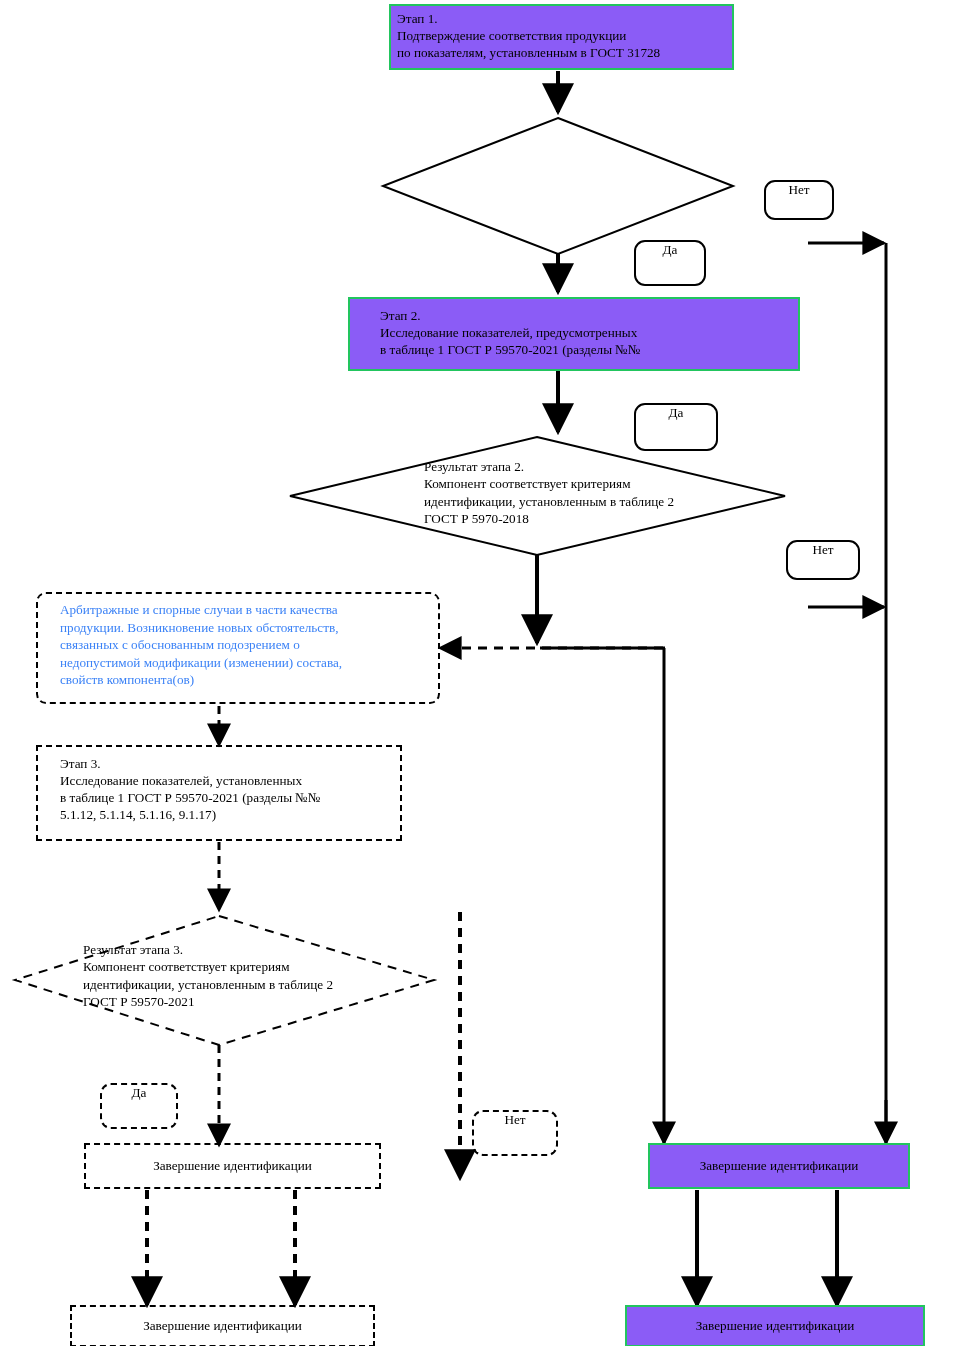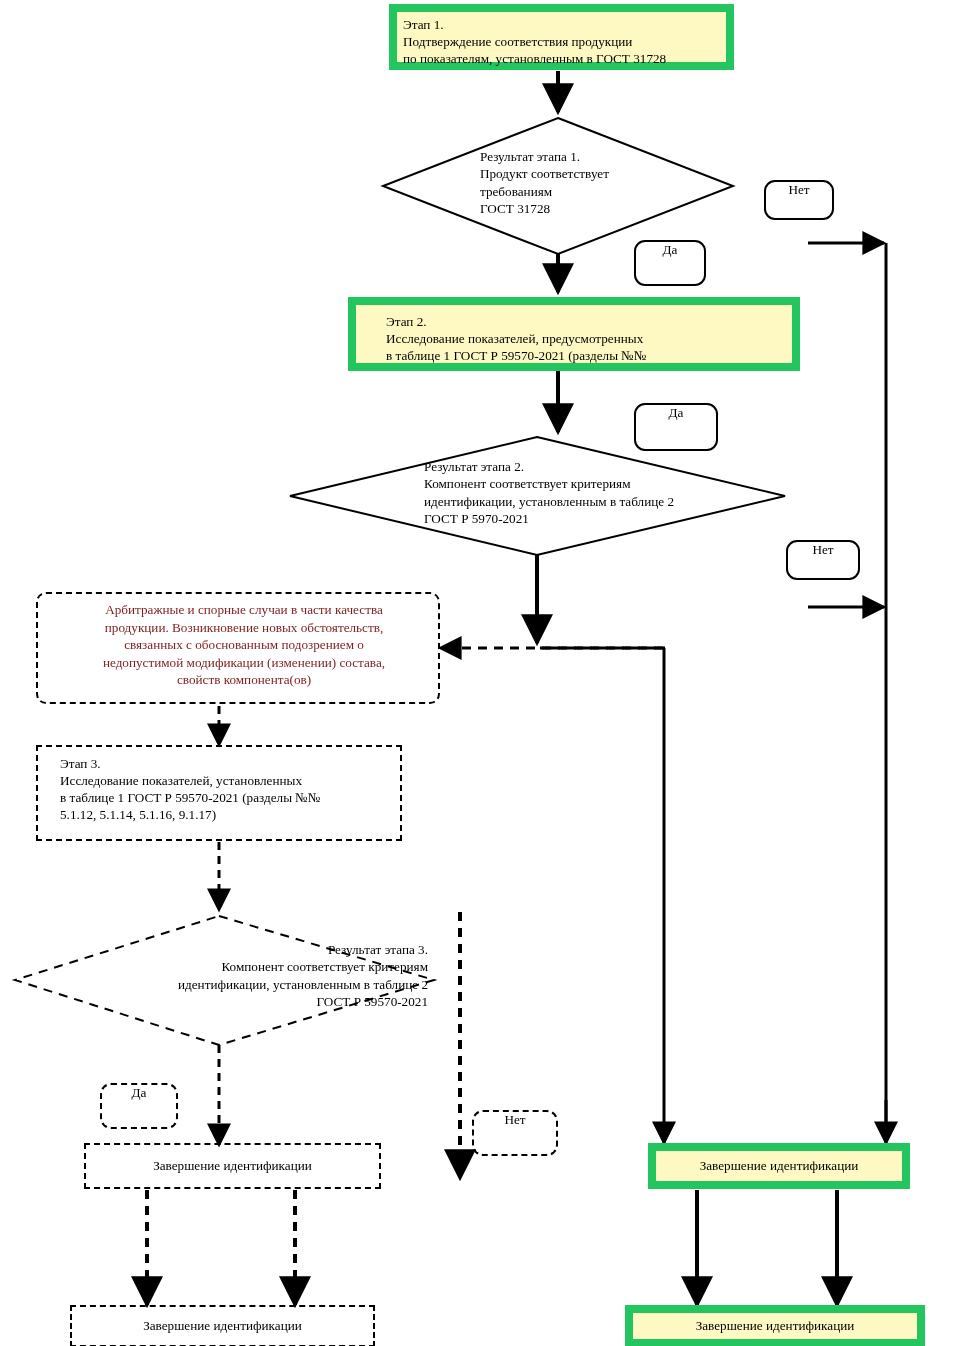--- a/index.html
+++ b/index.html
@@ -4,21 +4,21 @@
 <title>Identification Flowchart</title>
 <style>
   html,body{margin:0;padding:0;background:#ffffff;}
   body{font-family:"Liberation Serif","DejaVu Serif",serif;}
   #stage{position:relative;width:957px;height:1346px;background:#ffffff;overflow:hidden;}
   svg#wires{position:absolute;left:0;top:0;width:957px;height:1346px;pointer-events:none;}
 
   .node{position:absolute;box-sizing:border-box;}
 
   
-  .rect{border:8px solid #22c55e;background:#fef9c3;}
+  .rect{border:2px solid #22c55e;background:#8b5cf6;}
   .rect.dashed{border:2px dashed #000;background:transparent;}
   .rect .txt{
     position:absolute;left:0;top:0;width:100%;height:100%;
     padding:4px 6px;box-sizing:border-box;
     font-size:13.2px;line-height:1.30;color:#000;
     white-space:pre-line;
   }
   .rect.center .txt{display:flex;align-items:center;justify-content:center;text-align:right;padding:0;}
 
   
@@ -27,21 +27,21 @@
         font-size:13.2px;color:#000;}
   .pill.dashed{border:2px dashed #000;background:transparent;}
 
   
   .dmText{position:absolute;font-size:13.2px;line-height:1.32;color:#000;white-space:pre-line;}
 
   
   .arb{border:2px dashed #000;border-radius:10px;background:transparent;}
   .arb .txt{position:absolute;left:0;top:0;width:100%;height:100%;
             padding:5px 10px;box-sizing:border-box;
-            font-size:13.2px;line-height:1.33;color:#7f1d1d;white-space:pre-line;text-align:center;}
+            font-size:13.2px;line-height:1.33;color:#3b82f6;white-space:pre-line;}
 </style>
 </head>
 <body>
 
 <div id="stage">
 
   <svg id="wires" viewBox="0 0 957 1346">
     <defs>
       <marker id="ah" markerWidth="9" markerHeight="9" refX="7.2" refY="4" orient="auto" markerUnits="strokeWidth">
         <path d="M0,0 L8,4 L0,8 z" fill="#000"></path>
@@ -91,24 +91,20 @@
     <line x1="697" y1="1190" x2="697" y2="1305" stroke="#000" stroke-width="4" marker-end="url(#ah)"></line>
     <line x1="837" y1="1190" x2="837" y2="1305" stroke="#000" stroke-width="4" marker-end="url(#ah)"></line>
   </svg>
 
   <div class="node rect" style="left:389px;top:4px;width:345px;height:66px;">
     <div class="txt">Этап 1.
 Подтверждение соответствия продукции
 по показателям, установленным в ГОСТ 31728</div>
   </div>
 
-  <div class="dmText" style="left:480px;top:148px;width:240px;">Результат этапа 1.
-Продукт соответствует
-требованиям
-ГОСТ 31728</div>
 
   <div class="node pill" style="left:764px;top:180px;width:70px;height:40px;">
     <span>Нет</span>
   </div>
 
   <div class="node pill" style="left:634px;top:240px;width:72px;height:46px;">
     <span>Да</span>
   </div>
 
   <div class="node rect" style="left:348px;top:297px;width:452px;height:74px;">
@@ -117,42 +113,42 @@
 в таблице 1 ГОСТ Р 59570-2021 (разделы №№</div>
   </div>
 
   <div class="node pill" style="left:634px;top:403px;width:84px;height:48px;">
     <span>Да</span>
   </div>
 
   <div class="dmText" style="left:424px;top:458px;width:360px;">Результат этапа 2.
 Компонент соответствует критериям
 идентификации, установленным в таблице 2
-ГОСТ Р 5970-2021</div>
+ГОСТ Р 5970-2018</div>
 
   <div class="node pill" style="left:786px;top:540px;width:74px;height:40px;">
     <span>Нет</span>
   </div>
 
   <div class="node arb" style="left:36px;top:592px;width:404px;height:112px;">
     <div class="txt" style="padding-left:22px;padding-top:7px;">Арбитражные и спорные случаи в части качества
 продукции. Возникновение новых обстоятельств,
 связанных с обоснованным подозрением о
 недопустимой модификации (изменении) состава,
 свойств компонента(ов)</div>
   </div>
 
   <div class="node rect dashed" style="left:36px;top:745px;width:366px;height:96px;">
     <div class="txt" style="padding-left:22px;padding-top:8px;">Этап 3.
 Исследование показателей, установленных
 в таблице 1 ГОСТ Р 59570-2021 (разделы №№
 5.1.12, 5.1.14, 5.1.16, 9.1.17)</div>
   </div>
 
-  <div class="dmText" style="left:68px;top:941px;width:360px;text-align:right;">Результат этапа 3.
+  <div class="dmText" style="left:83px;top:941px;width:360px;">Результат этапа 3.
 Компонент соответствует критериям
 идентификации, установленным в таблице 2
 ГОСТ Р 59570-2021</div>
 
   <div class="node pill dashed" style="left:100px;top:1083px;width:78px;height:46px;">
     <span>Да</span>
   </div>
 
   <div class="node pill dashed" style="left:472px;top:1110px;width:86px;height:46px;">
     <span>Нет</span>

